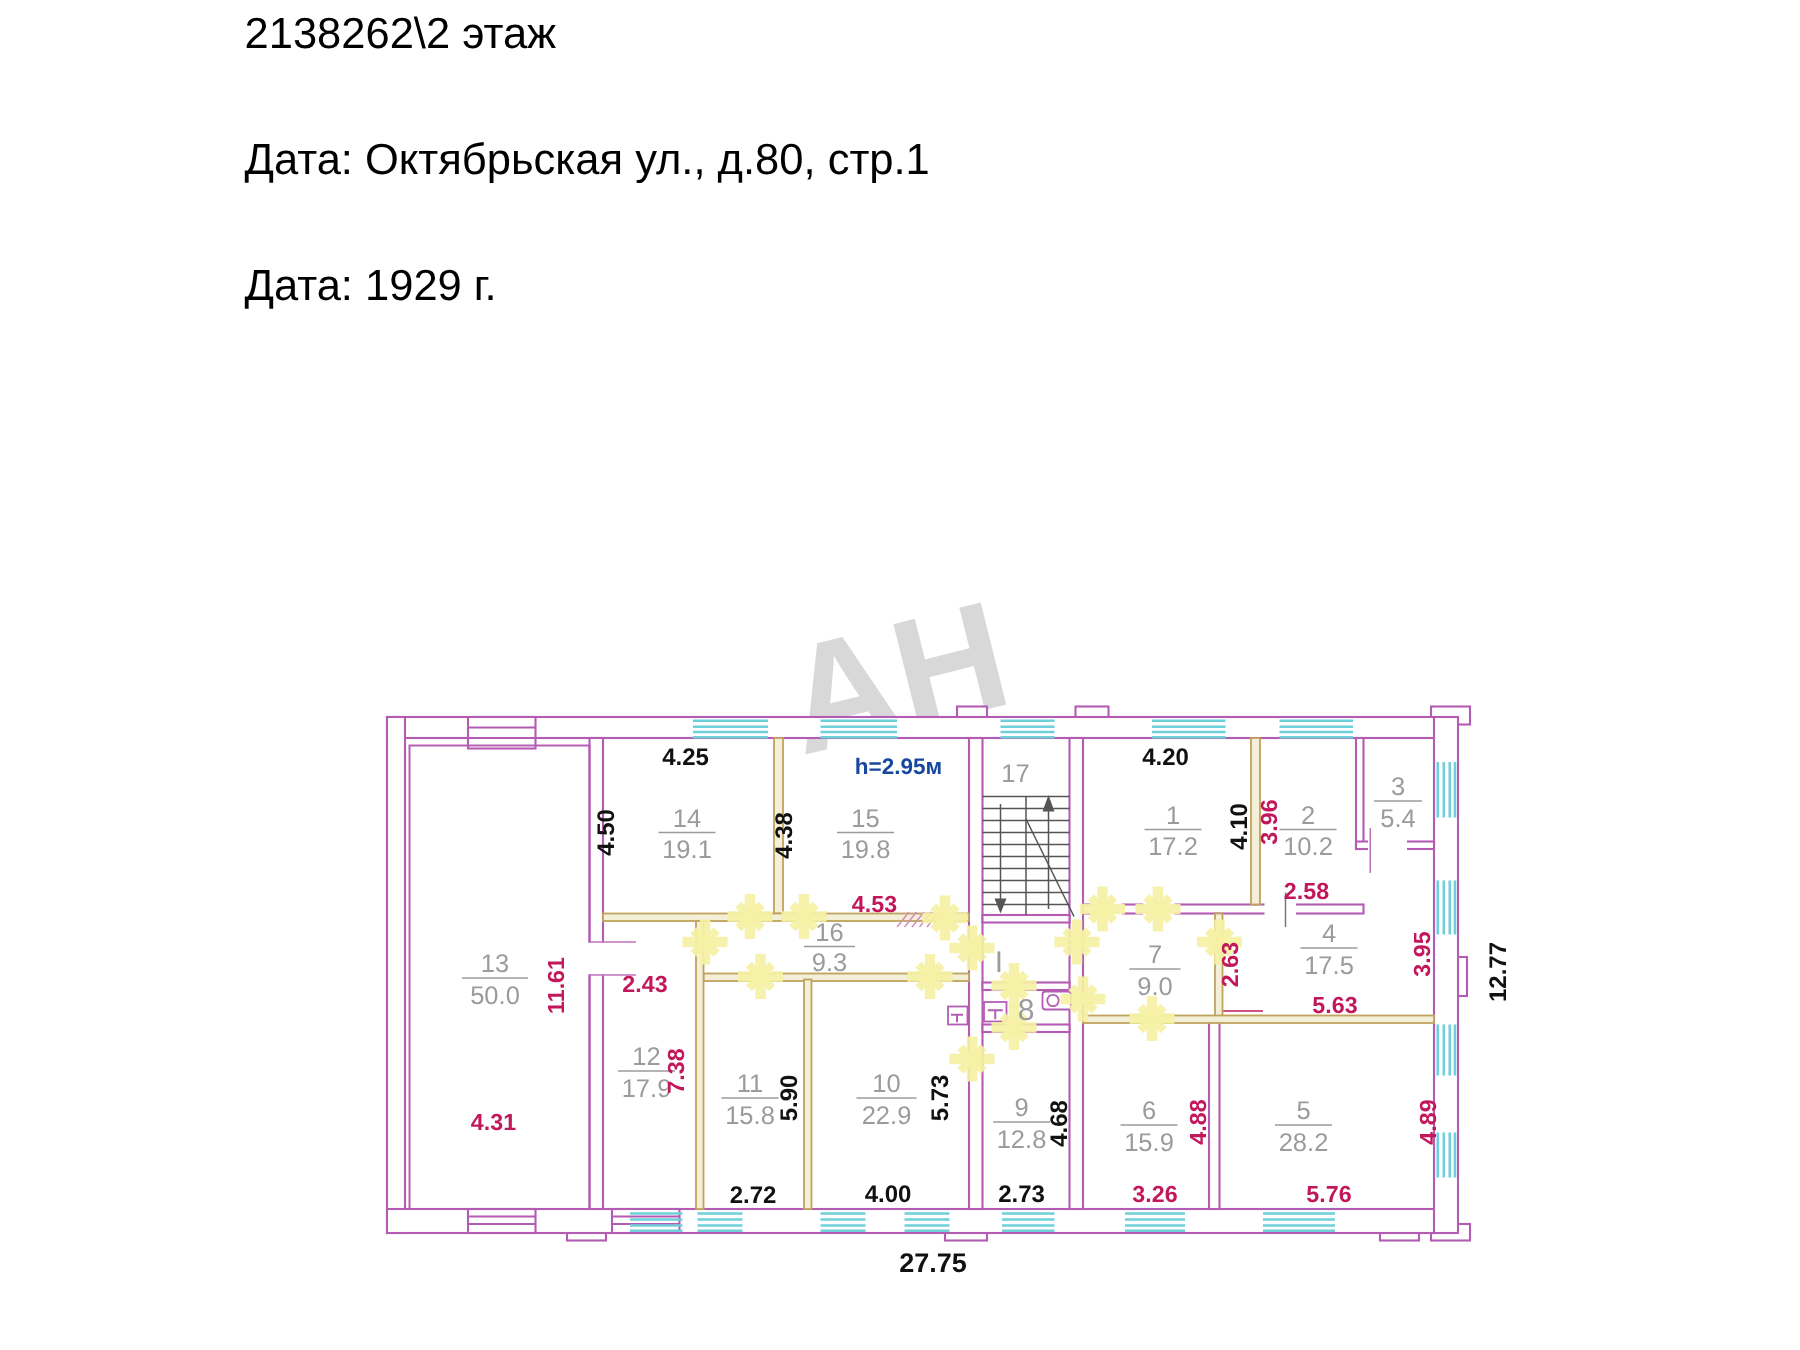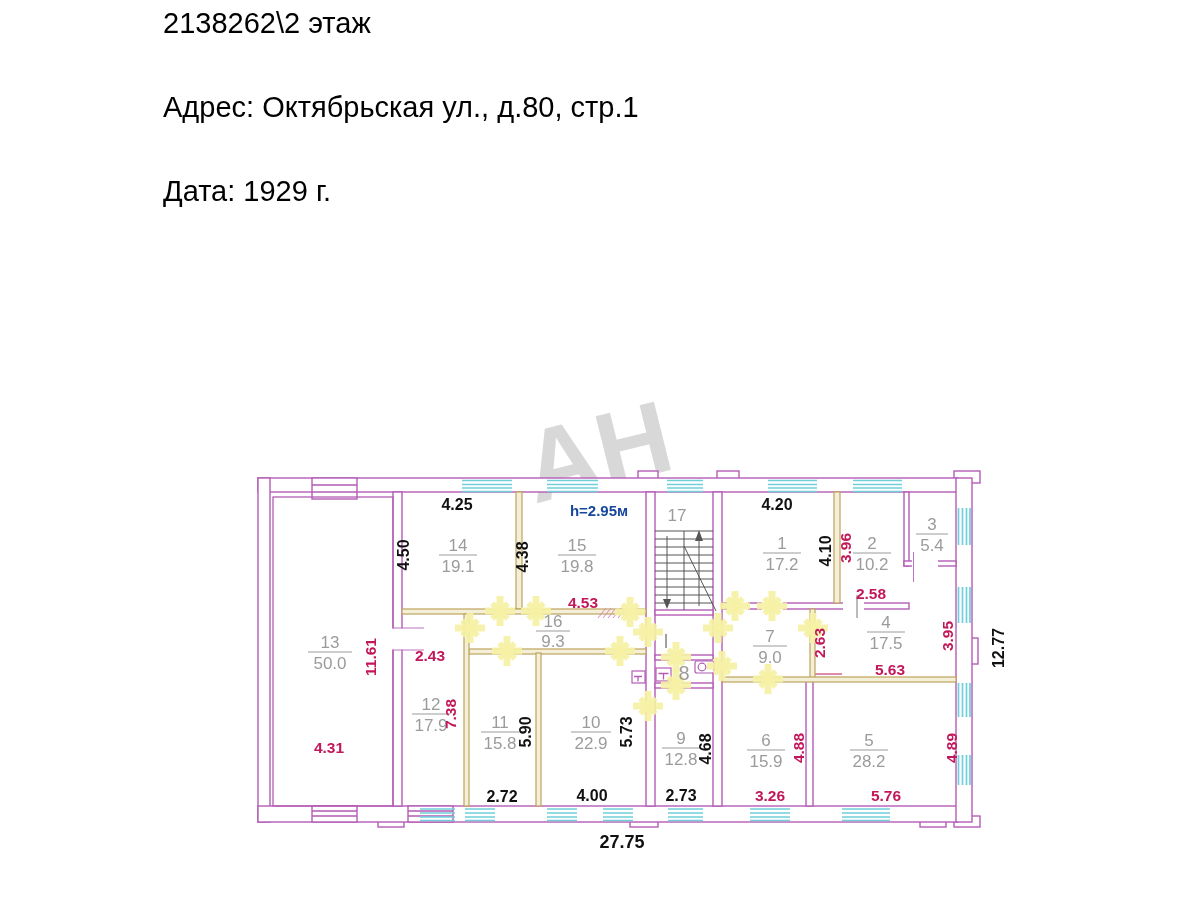--- a/index.html
+++ b/index.html
@@ -26,21 +26,21 @@
   .dimR{fill:#c2185b;font-size:15.5px;font-weight:bold;}
   .dimH{fill:#16479e;font-size:15px;font-weight:bold;}
   .wm{fill:#c9c9c9;fill-opacity:.72;font-size:102px;font-weight:bold;}
 </style>
 </head>
 <body>
 
 <div id="stage">
 
   <div id="hdr"><span>2138262\2 этаж</span><br>
-<span>Адрес: Октябрьская ул., д.80, стр.1</span><br>
+<span>Дата: Октябрьская ул., д.80, стр.1</span><br>
 <span>Дата: 1929 г.</span></div>
 
   <svg width="1200" height="900" viewBox="0 0 1200 900">
 
     <defs>
       <g id="dcross">
         <rect x="-15" y="-3.5" width="30" height="7" class="cross"></rect>
         <rect x="-3.5" y="-15" width="7" height="30" class="cross"></rect>
         <g transform="rotate(45)">
           <rect x="-11" y="-2.8" width="22" height="5.6" class="cross"></rect>

